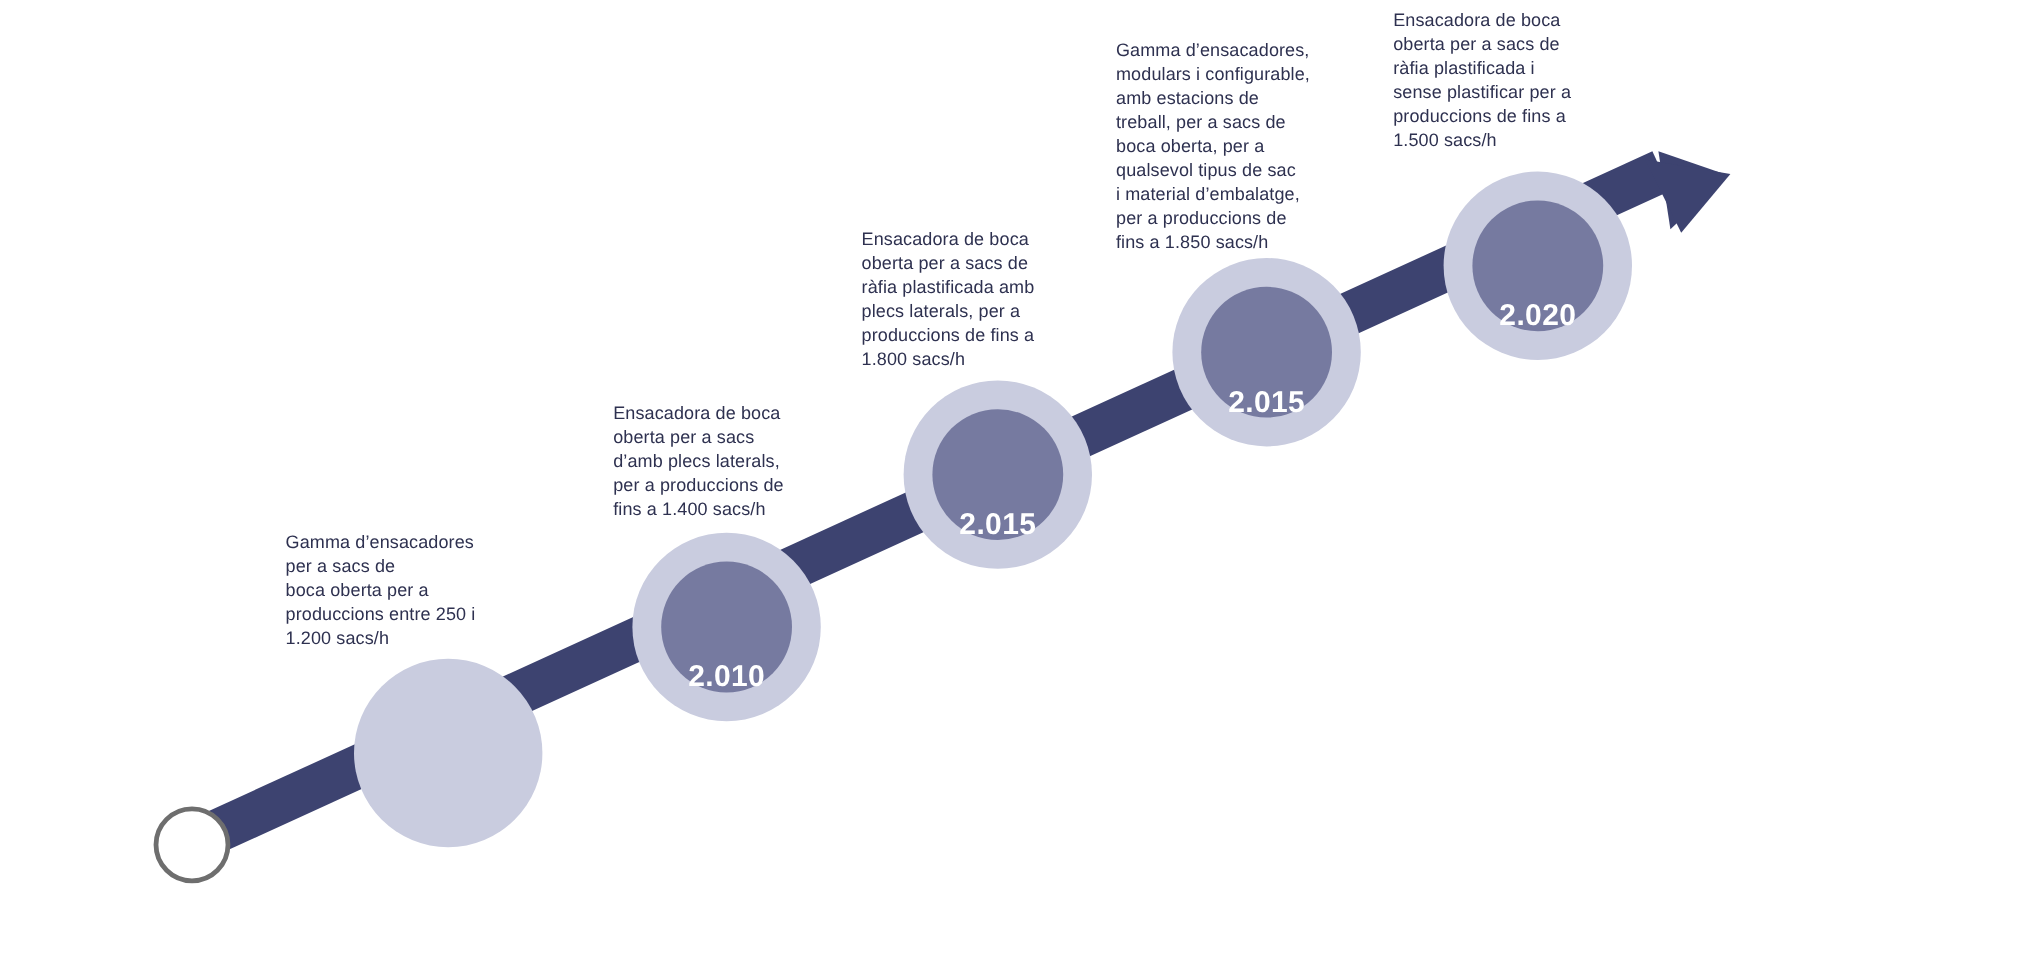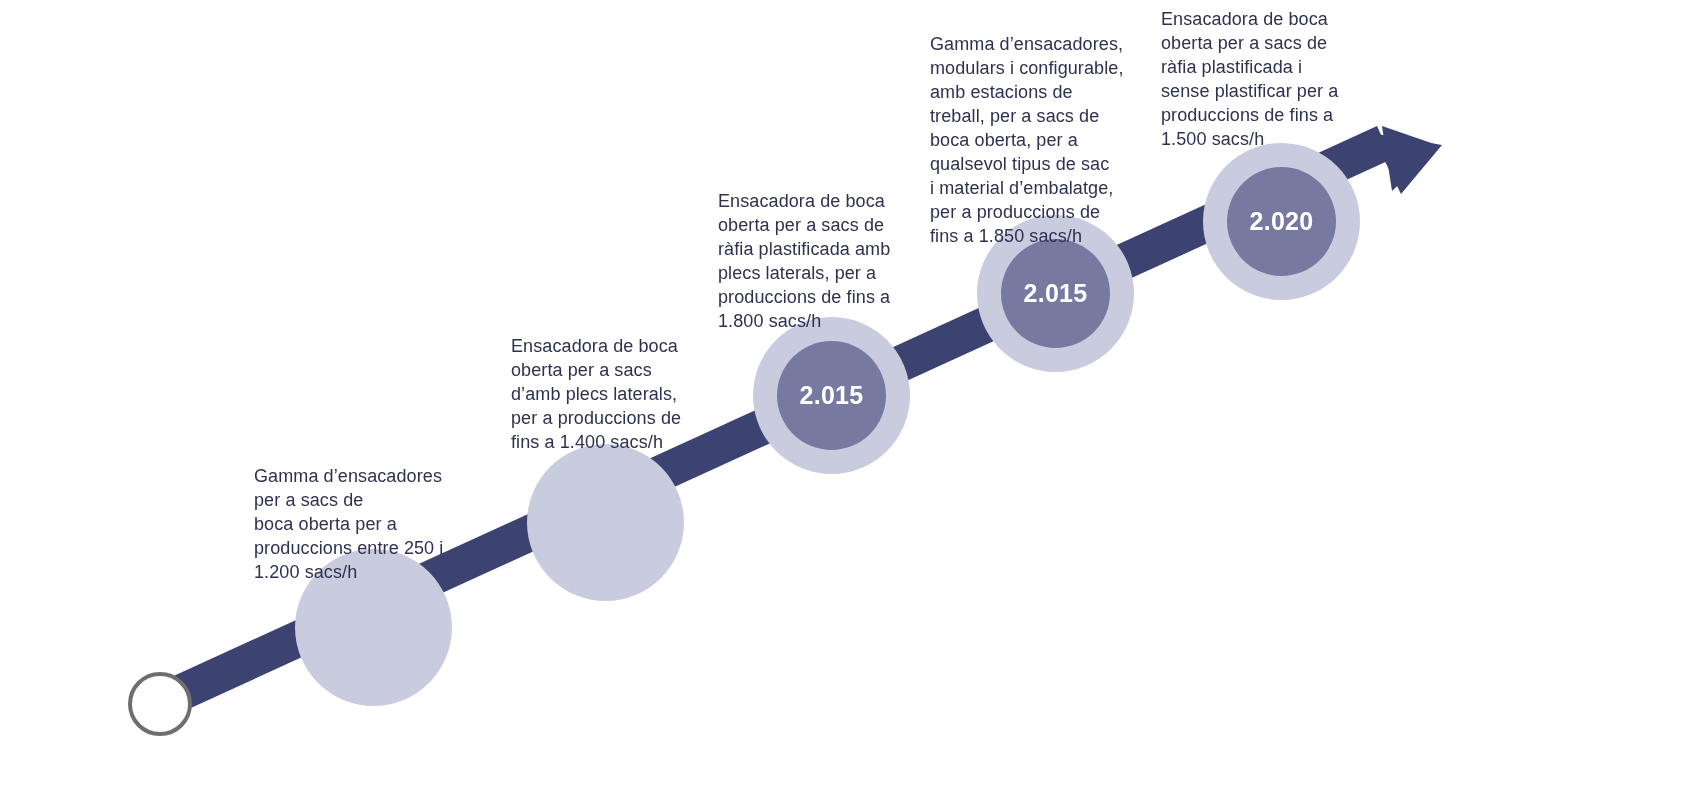--- a/index.html
+++ b/index.html
@@ -13,42 +13,42 @@
   #stage{position:absolute;inset:0;width:1685px;height:800px;}
 
   .arrow-svg{position:absolute;left:0;top:0;width:1685px;height:800px;}
 
   .node{position:absolute;border-radius:50%;display:flex;align-items:center;justify-content:center;}
   .node .ring{
     position:absolute;inset:0;border-radius:50%;
   }
   .node .core{
     position:absolute;border-radius:50%;
-    display:flex;align-items:center;justify-content:center;
+    display:flex;align-items:flex-end;justify-content:center;
   }
   .node .year{
     color:#ffffff;
     font-weight:bold;
     letter-spacing:0.3px;
     font-size:25px;
     line-height:1;
     white-space:nowrap;
   }
 
   .start-node{
     position:absolute;
     border-radius:50%;
     background:#ffffff;
     box-sizing:border-box;
   }
 
   .caption{
     position:absolute;
     color:#2e3150;
-    font-size:18px;
+    font-size:15px;
     line-height:1.33;
     white-space:pre-line;
     letter-spacing:0.1px;
   }
 </style>
 </head>
 <body>
 
 <div id="stage">
 
@@ -58,28 +58,31 @@
 
     <path d="M 1382 126 L 1440 146 L 1392 191 Z" fill="#3d4370"></path>
     <path d="M 1371 133 L 1442 145 L 1401 194 Z" fill="#3d4370"></path>
   </svg>
 
   <div class="start-node" style="left:128px;top:672px;width:64px;height:64px;border:4px solid #6e6e6e;"></div>
 
   <div class="node" style="left:295px;top:549px;width:157px;height:157px;">
     <div class="ring" style="background:#c9ccdf;"></div>
   </div>
-  <div class="caption" style="left:254px;top:443px;width:230px;margin-top:22px;">Gamma d’ensacadores
+  <div class="caption" style="left:238px;top:443px;width:230px;">Gamma d’ensacadores
 per a sacs de
 boca oberta per a
 produccions entre 250 i
 1.200 sacs/h</div>
 
   <div class="node" style="left:527px;top:444px;width:157px;height:157px;">
     <div class="ring" style="background:#c9ccdf;"></div>
+    <div class="core" style="left:24px;top:24px;width:109px;height:109px;background:#767aa0;">
+      <span class="year">2.010</span>
+    </div>
   </div>
   <div class="caption" style="left:511px;top:335px;width:235px;">Ensacadora de boca
 oberta per a sacs
 d’amb plecs laterals,
 per a produccions  de
 fins a 1.400 sacs/h</div>
 
   <div class="node" style="left:753px;top:317px;width:157px;height:157px;">
     <div class="ring" style="background:#c9ccdf;"></div>
     <div class="core" style="left:24px;top:24px;width:109px;height:109px;background:#767aa0;">

